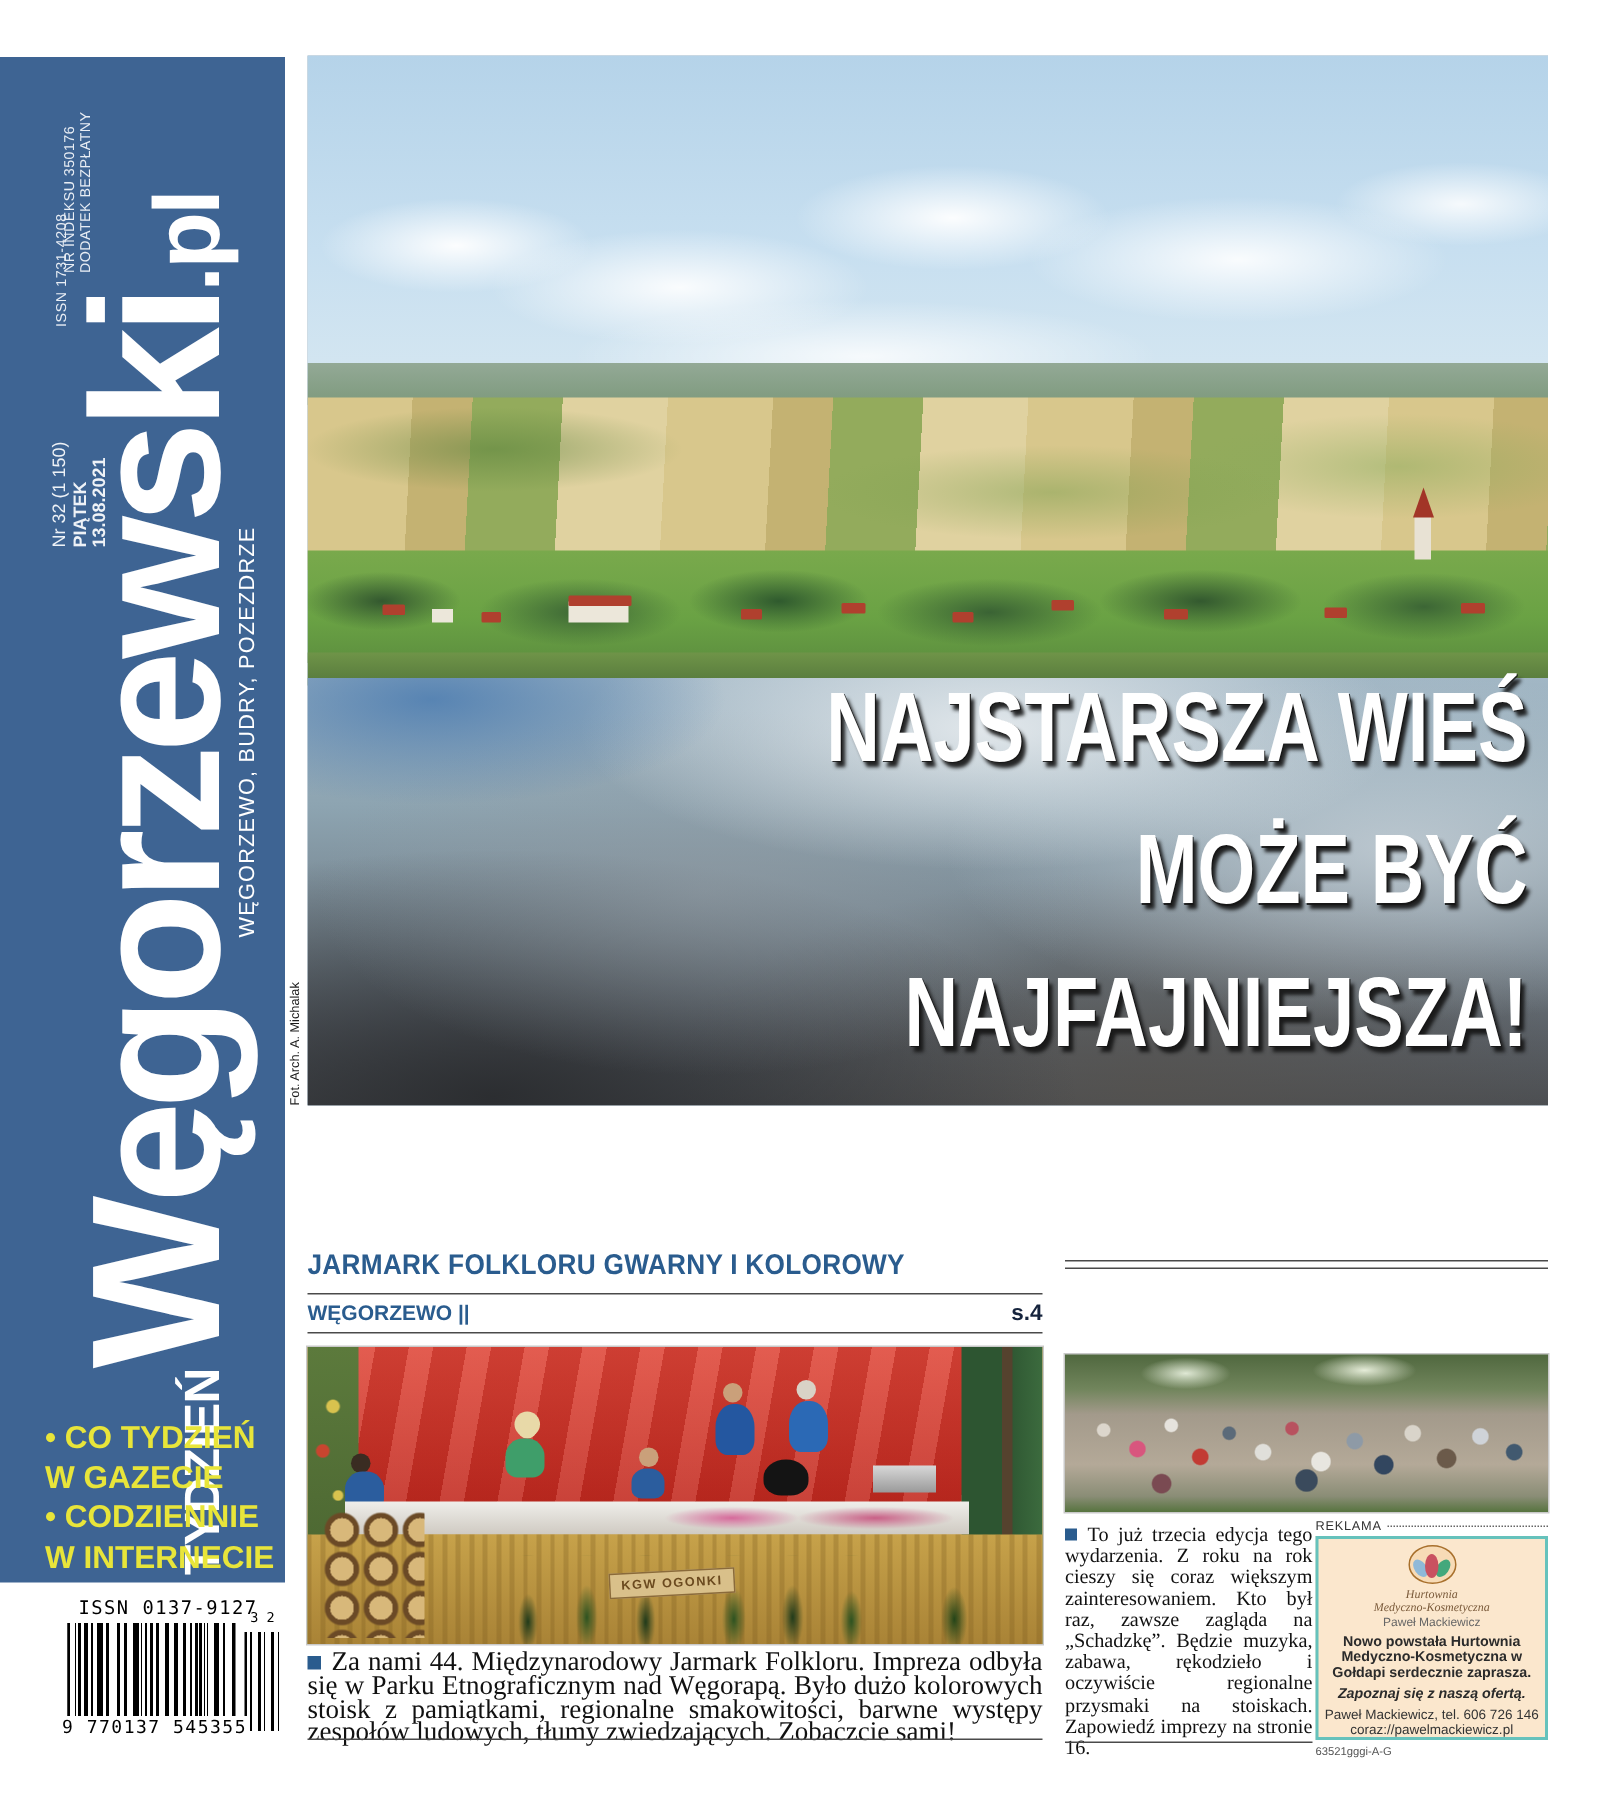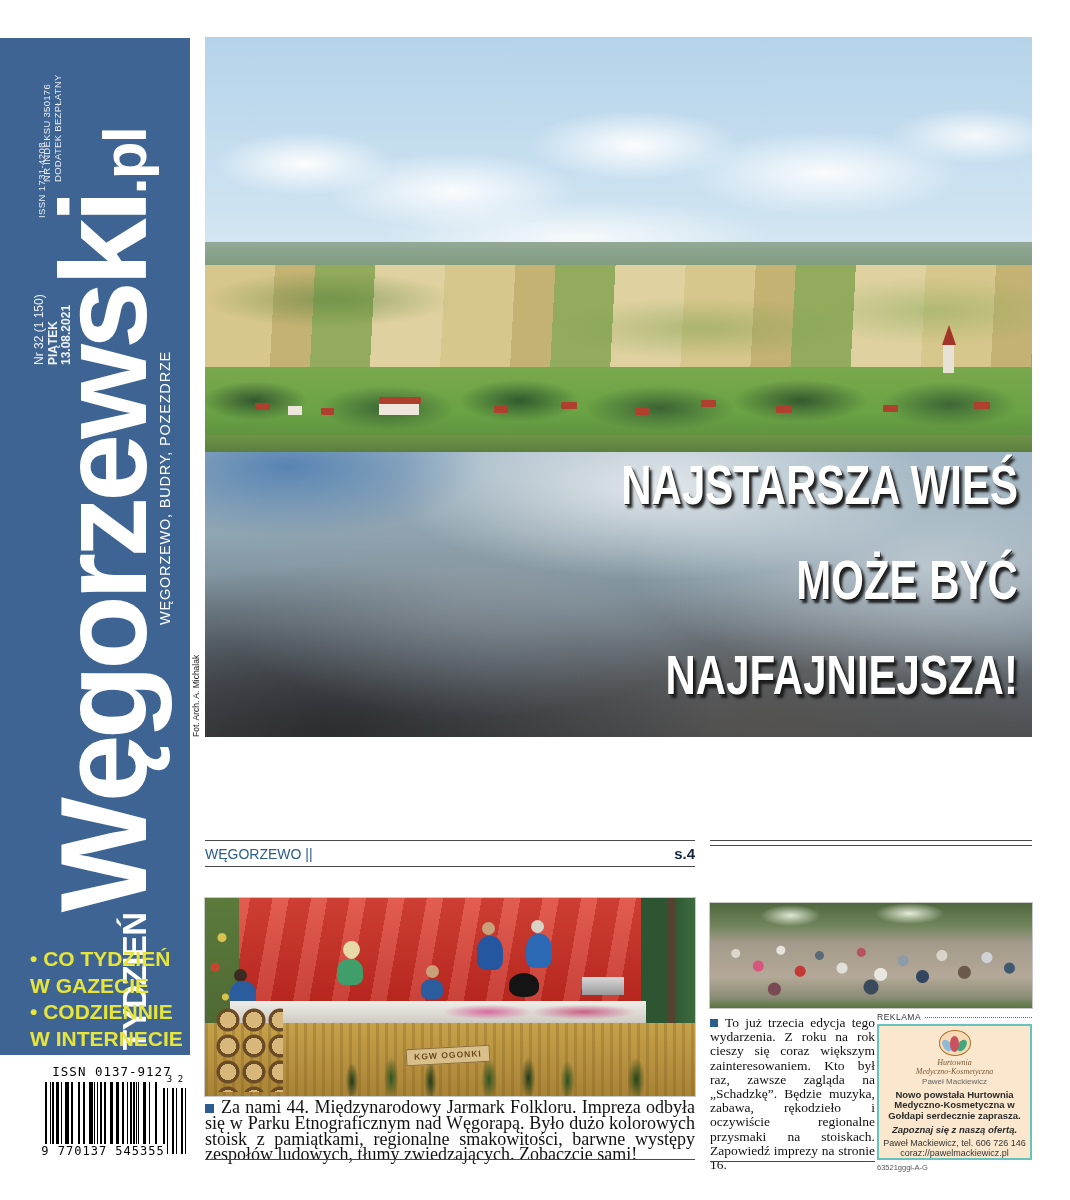--- a/index.html
+++ b/index.html
@@ -68,36 +68,36 @@
   .shore{left:0;top:398px;width:100%;height:22px;background:linear-gradient(180deg,#6f9448,#55783c);}
   .water{left:0;top:415px;width:100%;height:285px;background:
       radial-gradient(ellipse 280px 100px at 10% 5%,rgba(70,120,175,.8),transparent 70%),
       radial-gradient(ellipse 380px 130px at 55% 12%,rgba(238,241,243,.85),transparent 72%),
       radial-gradient(ellipse 420px 160px at 88% 40%,rgba(205,214,221,.75),transparent 72%),
       radial-gradient(ellipse 360px 170px at 32% 50%,rgba(145,155,163,.6),transparent 72%),
       radial-gradient(ellipse 520px 220px at 15% 98%,rgba(40,42,45,.9),transparent 75%),
       radial-gradient(ellipse 430px 190px at 68% 95%,rgba(85,82,78,.75),transparent 75%),
       linear-gradient(180deg,#a2b7c5 0%,#8da4b1 30%,#74828c 60%,#595f66 85%,#4b4e52 100%);}
   .headline{right:14px;top:400px;text-align:right;color:#fff;font-weight:bold;
-            font-size:56px;line-height:95px;}
+            font-size:66px;line-height:95px;}
   .headline div{transform:scaleX(.75);transform-origin:100% 50%;white-space:nowrap;
             text-shadow:4px 4px 3px rgba(22,22,22,.92),1px 1px 0 rgba(22,22,22,.85);}
   .credit{left:191px;top:737px;font-size:8.5px;color:#1a1a1a;}
 
   
   .standfirst{left:205px;top:744px;width:827px;height:62px;background:#dde0e5;}
   .standfirst-in{position:absolute;left:18px;top:9px;width:905px;transform:scaleX(.89);
       transform-origin:0 0;font-size:17px;font-weight:bold;line-height:25px;color:#3e434a;letter-spacing:.2px;}
   .sf-ref{color:#23476f;}
 
   
   .rule{border-top:1.5px solid #4a4a4a;}
   .art-title{font-size:19px;font-weight:bold;color:#2a5c8e;letter-spacing:.2px;}
   .kicker-row{display:flex;justify-content:space-between;align-items:baseline;}
-  .kicker{font-size:14px;font-weight:normal;color:#2a5c8e;}
+  .kicker{font-size:14px;font-weight:bold;color:#2a5c8e;}
   .pref{font-size:15px;font-weight:bold;color:#16243d;}
   .serif{font-family:"Liberation Serif",serif;color:#111;text-align:justify;}
   .sq{display:inline-block;width:9px;height:9px;background:#2a5c8e;margin-right:7px;}
 
   
   .lphoto{left:205px;top:898px;width:490px;height:198px;overflow:hidden;background:#c59f4b;
           box-shadow:0 0 0 1px #c9c9c9;}
   .lp-red{position:absolute;left:6%;top:0;width:84%;height:58%;background:
       repeating-linear-gradient(100deg,rgba(255,255,255,.10) 0 16px,rgba(110,0,0,.16) 16px 38px),
       linear-gradient(180deg,#e04a3c,#c02a20);}
@@ -234,20 +234,21 @@
     <div class="abs headline">
       <div>NAJSTARSZA WIEŚ</div>
       <div>MOŻE BYĆ</div>
       <div>NAJFAJNIEJSZA!</div>
     </div>
   </div>
   <div class="abs rot credit">Fot. Arch. A. Michalak</div>
 
 
   <div class="abs" style="left:205px;top:833px;width:490px;">
+    <div class="art-title"><span class="cond">JARMARK FOLKLORU GWARNY I KOLOROWY</span></div>
     <div class="rule" style="margin-top:7px;"></div>
     <div class="kicker-row" style="margin-top:4px;">
       <span class="kicker">WĘGORZEWO ||</span>
       <span class="pref">s.4</span>
     </div>
     <div class="rule" style="margin-top:4px;"></div>
   </div>
 
   <div class="abs lphoto">
     <div class="lp-red"></div>

